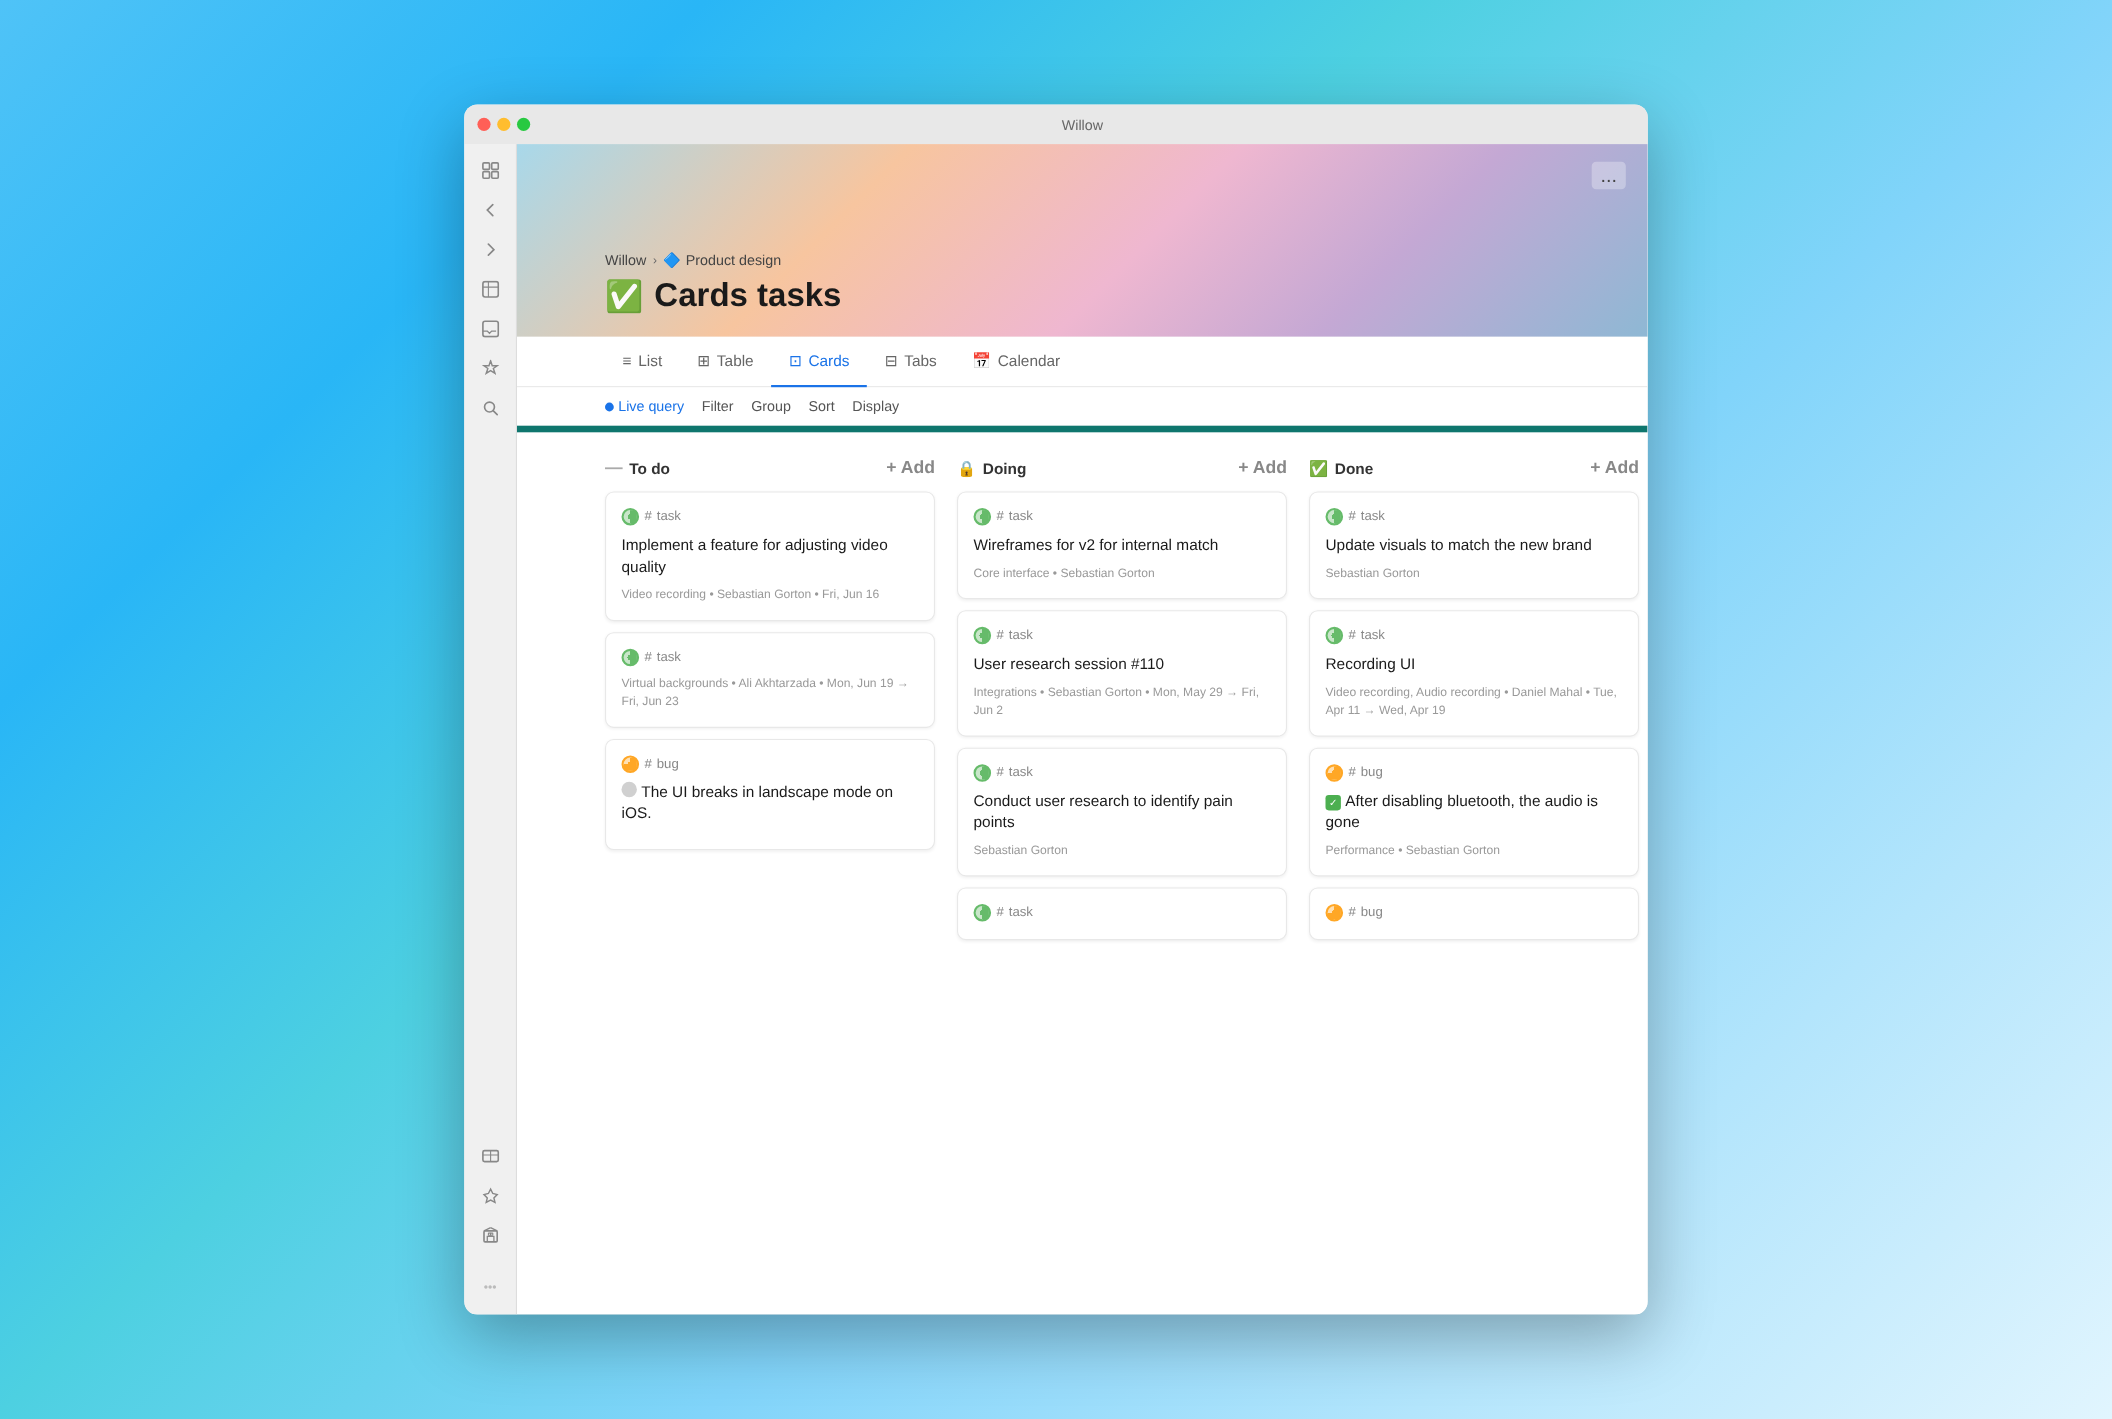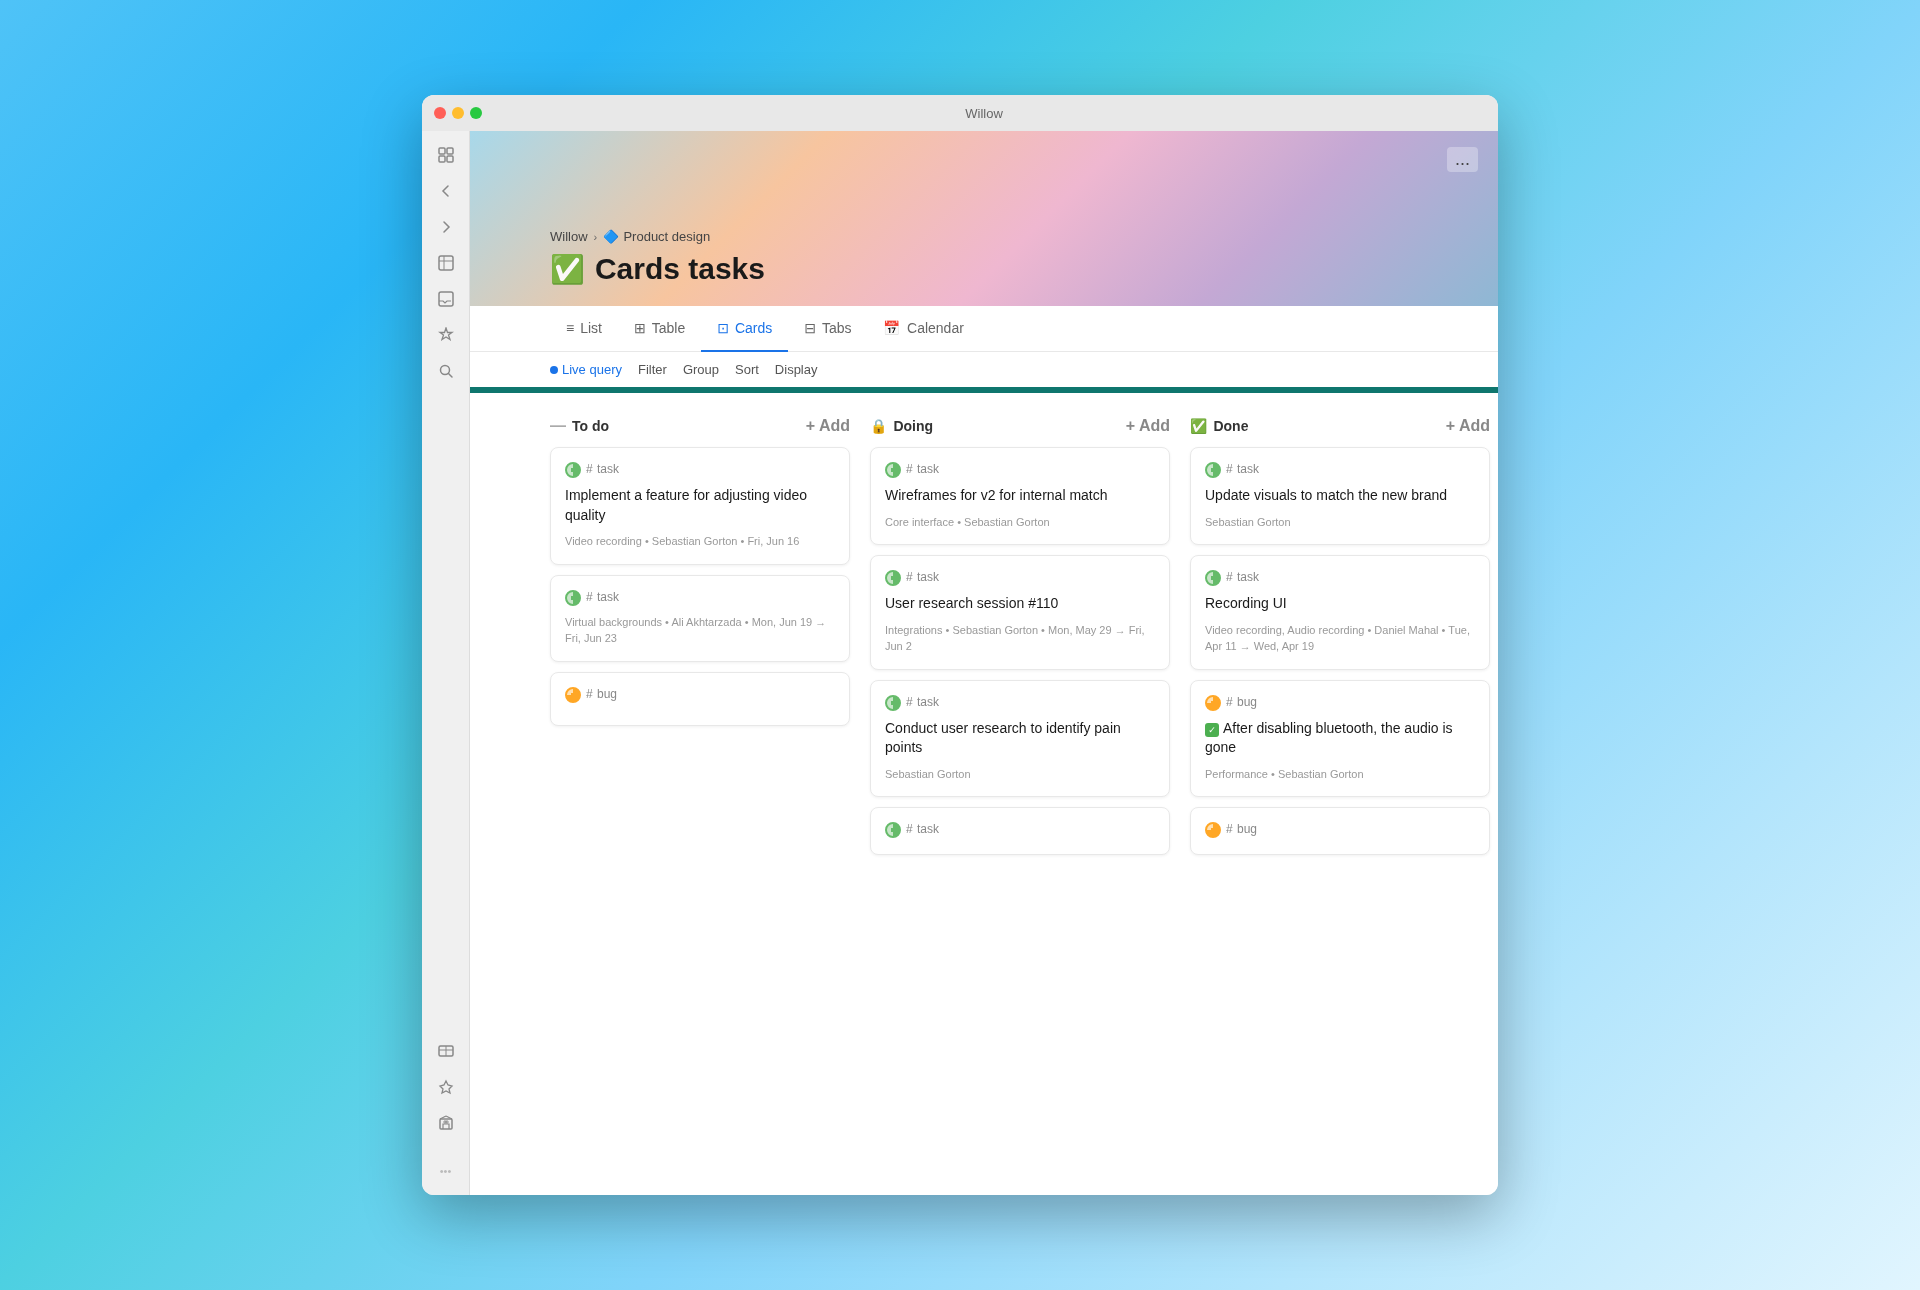--- a/index.html
+++ b/index.html
@@ -452,20 +452,23 @@
                 <span class="tag-label"><span class="hash">#</span> task</span>
               </div>
               <div class="card-meta">Virtual backgrounds • Ali Akhtarzada • Mon, Jun 19 → Fri, Jun 23</div>
             </div>
 
             <div class="card">
               <div class="card-tag">
                 <div class="task-icon-orange"></div>
                 <span class="tag-label"><span class="hash">#</span> bug</span>
               </div>
+              <div class="card-title">
+                <span class="grey-circle"></span>The UI breaks in landscape mode on iOS.
+              </div>
             </div>
           </div>
 
           <div class="board-column">
             <div class="board-header">
               <span>🔒</span>
               <span>Doing</span>
               <div class="board-add">+ Add</div>
             </div>
 

